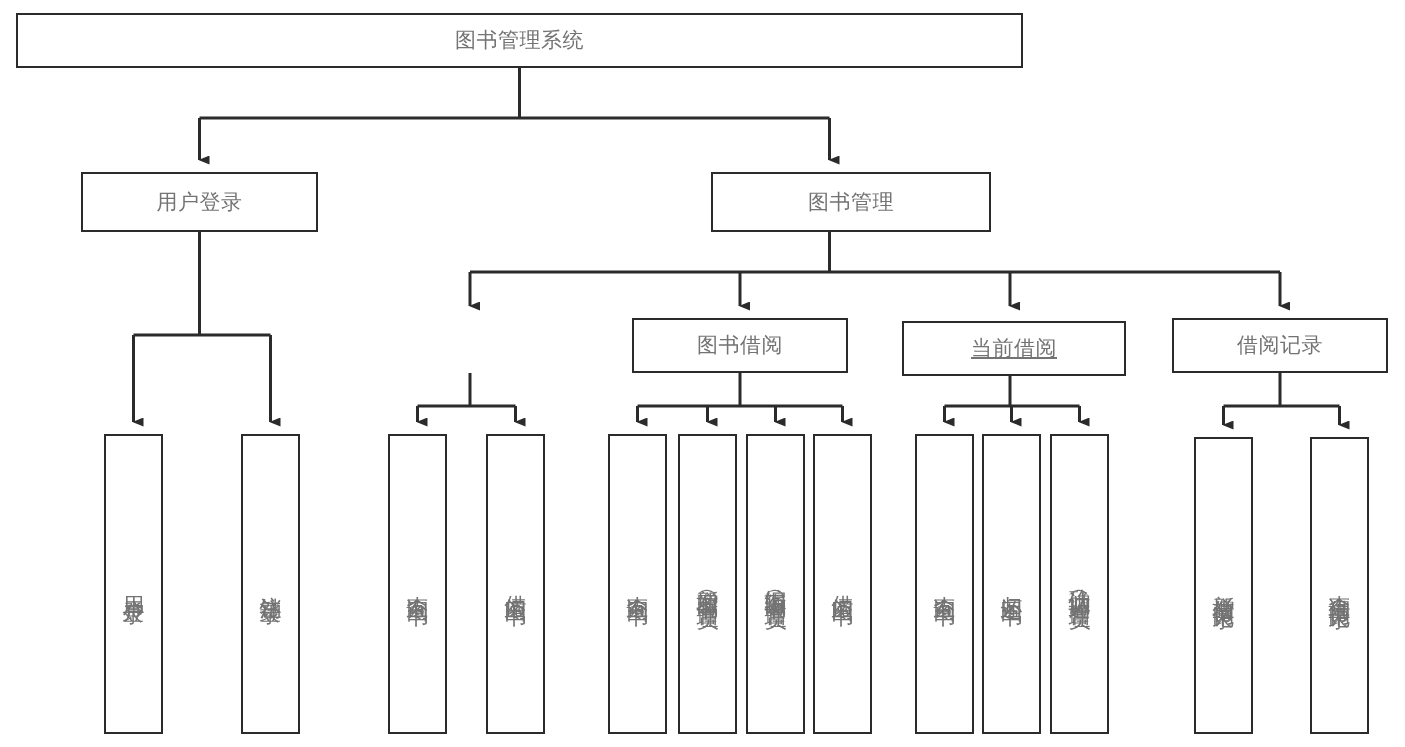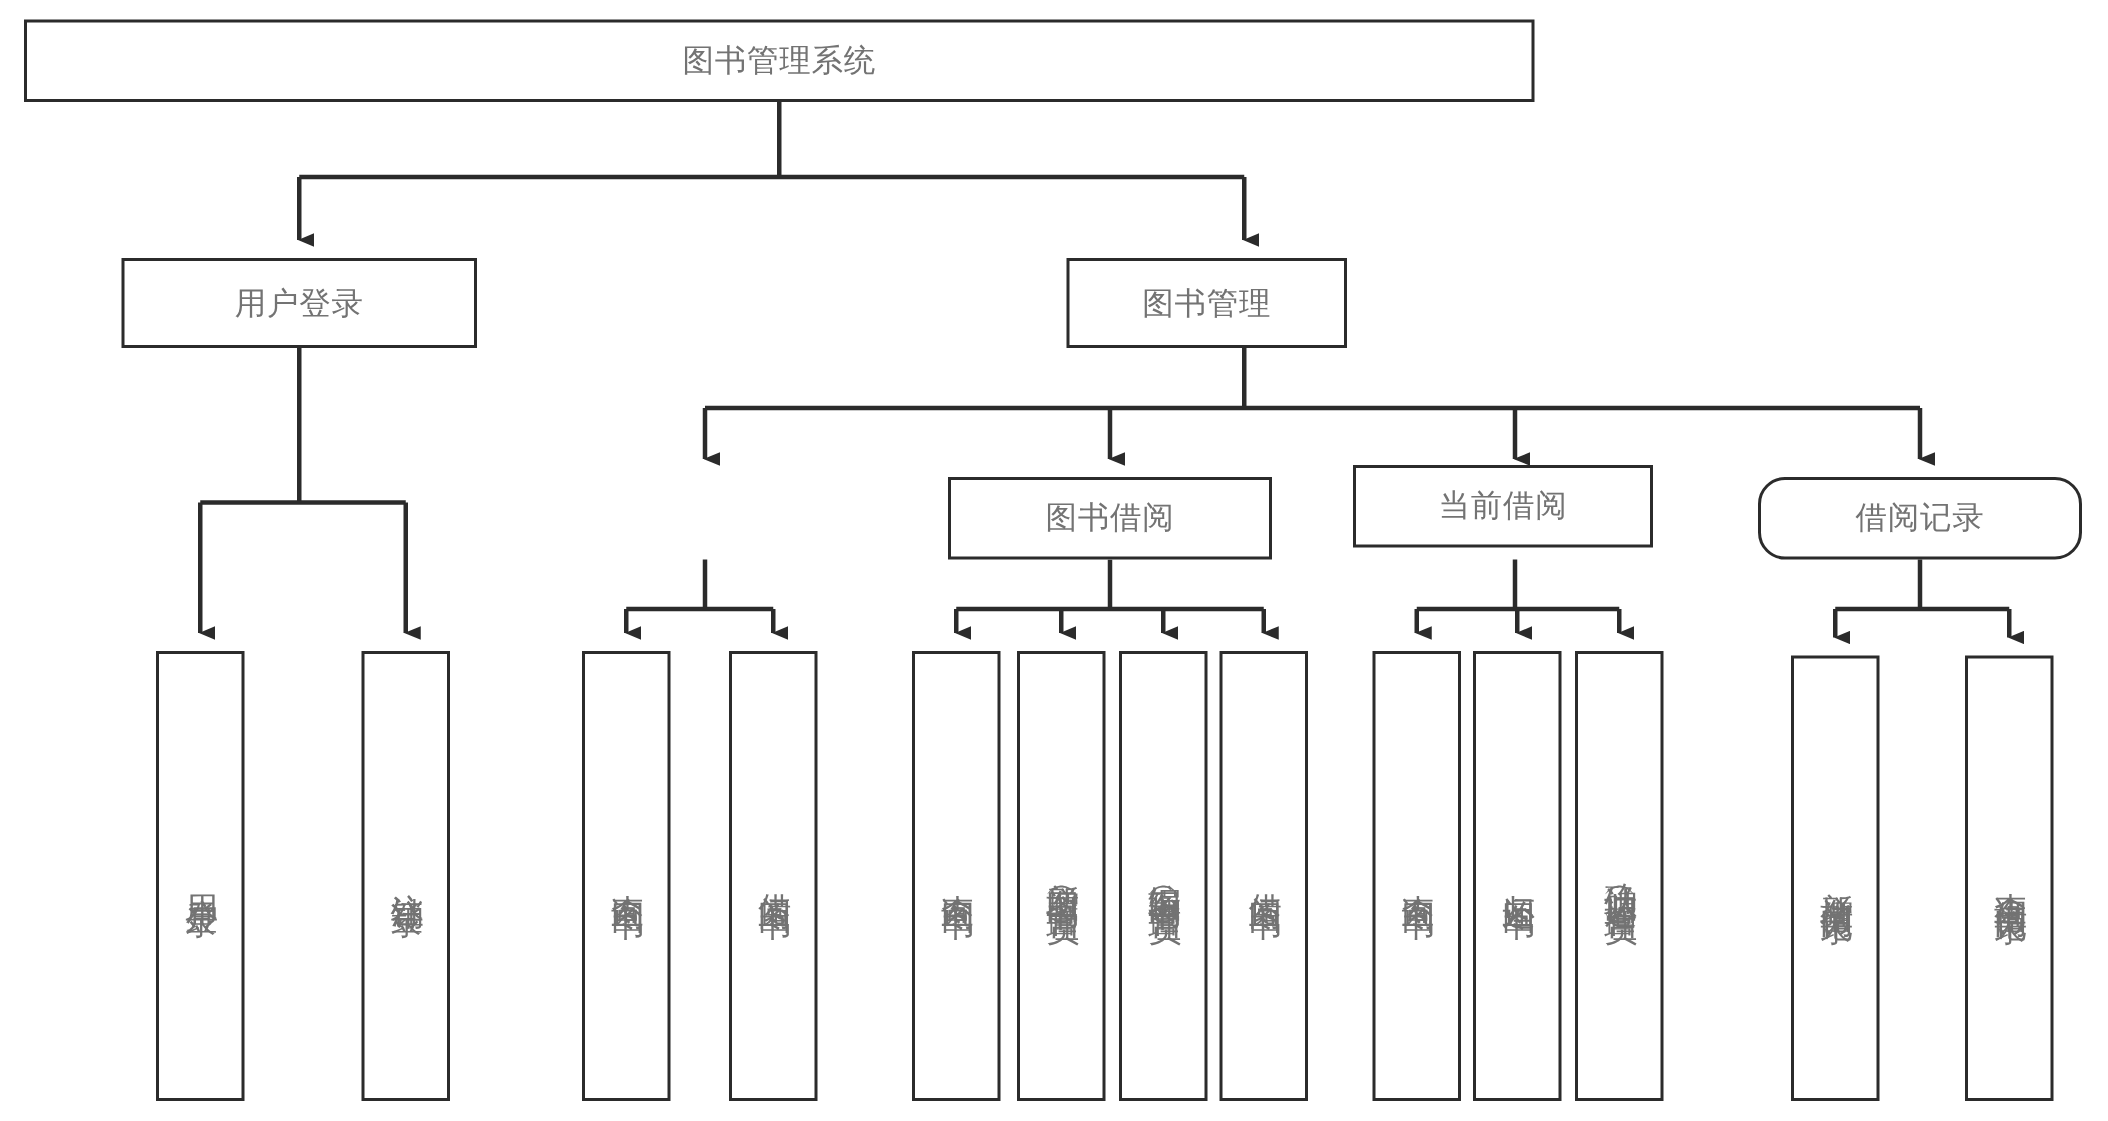--- a/index.html
+++ b/index.html
@@ -127,31 +127,31 @@
     </g>
   </svg>
 
   <div class="node horiz" style="left:16px; top:13px; width:1007px; height:55px;">
     <span class="node-label">图书管理系统</span>
   </div>
 
   <div class="node horiz" style="left:81px; top:172px; width:237px; height:60px;">
     <span class="node-label">用户登录</span>
   </div>
-  <div class="node horiz" style="left:711px; top:172px; width:187px; height:60px;">
+  <div class="node horiz" style="left:711px; top:172px; width:280px; height:60px;">
     <span class="node-label">图书管理</span>
   </div>
 
   <div class="node horiz" style="left:632px; top:318px; width:216px; height:55px;align-items:center;">
     <span class="node-label">图书借阅</span>
   </div>
-  <div class="node horiz" style="left:902px; top:310px; width:200px; height:55px;">
+  <div class="node horiz" style="left:902px; top:321px; width:224px; height:55px;text-decoration:underline;">
     <span class="node-label">当前借阅</span>
   </div>
-  <div class="node horiz" style="left:1172px; top:318px; width:216px; height:55px;border-radius:18px;">
+  <div class="node horiz" style="left:1172px; top:318px; width:216px; height:55px;">
     <span class="node-label">借阅记录</span>
   </div>
 
   <div class="node vert" style="left:104px; top:434px; width:59px; height:300px;">
     <span class="node-label">用户登录</span>
   </div>
   <div class="node vert" style="left:241px; top:434px; width:59px; height:300px;">
     <span class="node-label">注销登录</span>
   </div>
 

